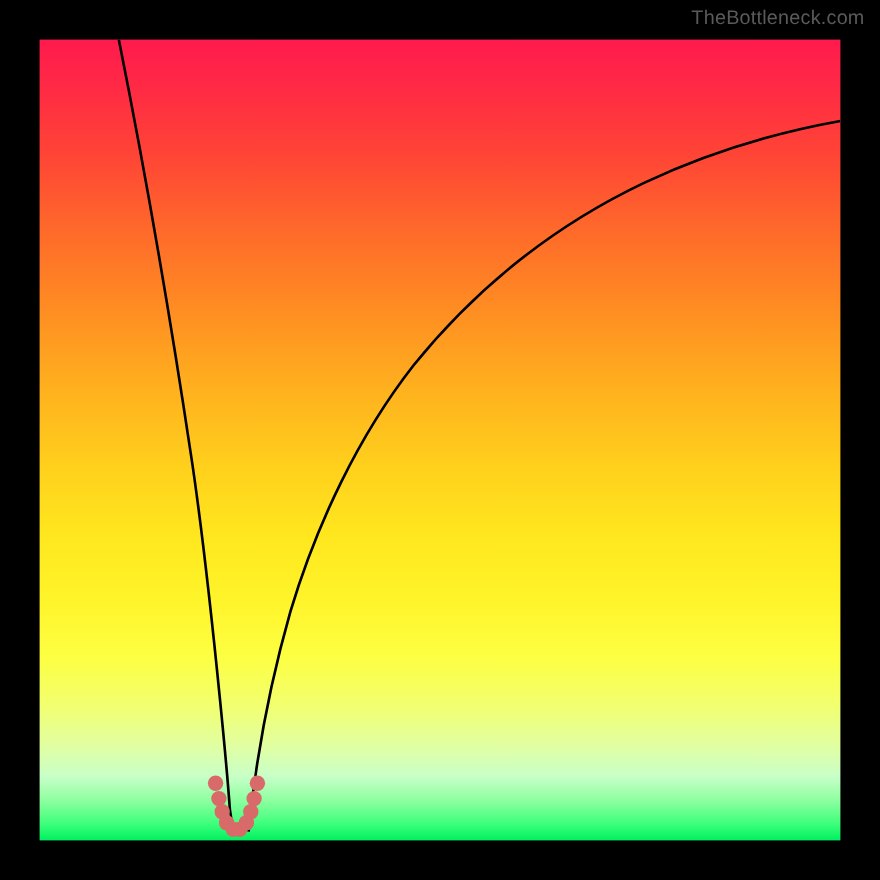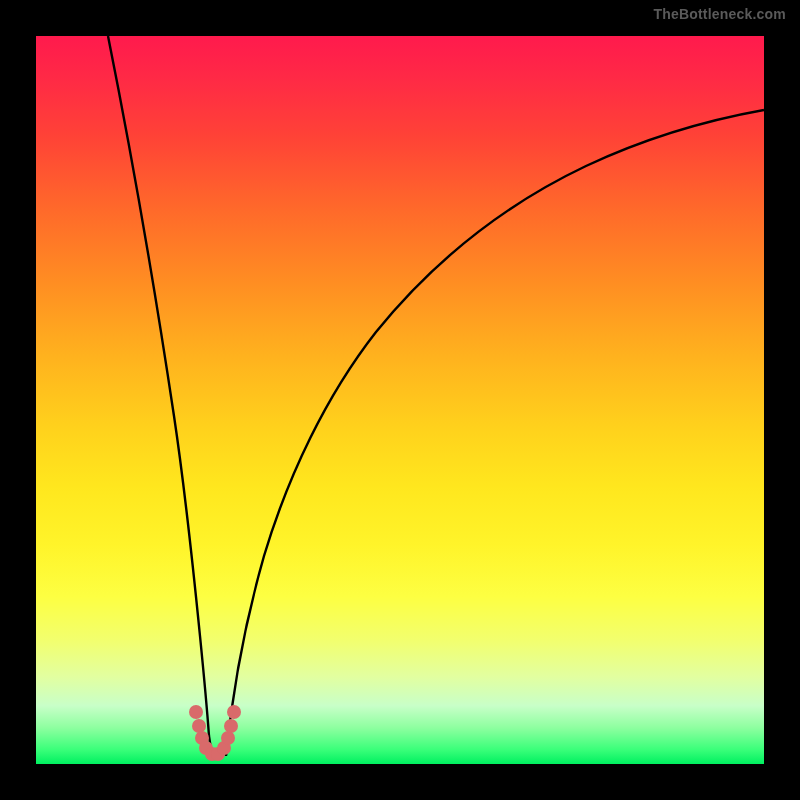--- a/index.html
+++ b/index.html
@@ -50,22 +50,22 @@
     left: 0;
     top: 0;
     width: 728px;
     height: 728px;
   }
   .watermark {
     position: absolute;
     top: 6px;
     right: 14px;
     color: #5a5a5a;
-    font-size: 14px;
-    font-weight: 700;
+    font-size: 18px;
+    font-weight: 400;
     letter-spacing: 0.2px;
     user-select: none;
   }
 </style>
 </head>
 <body>
 
 <div class="frame">
 
   <div class="plot">

